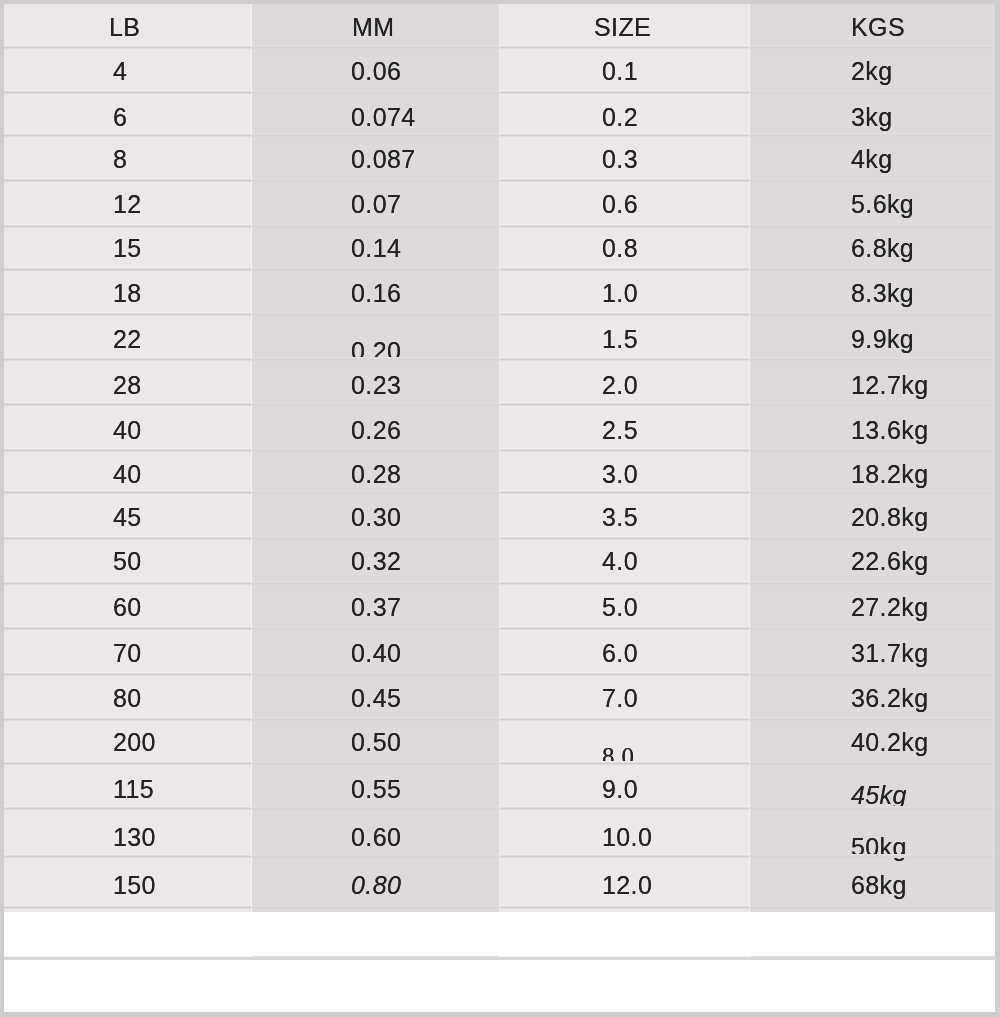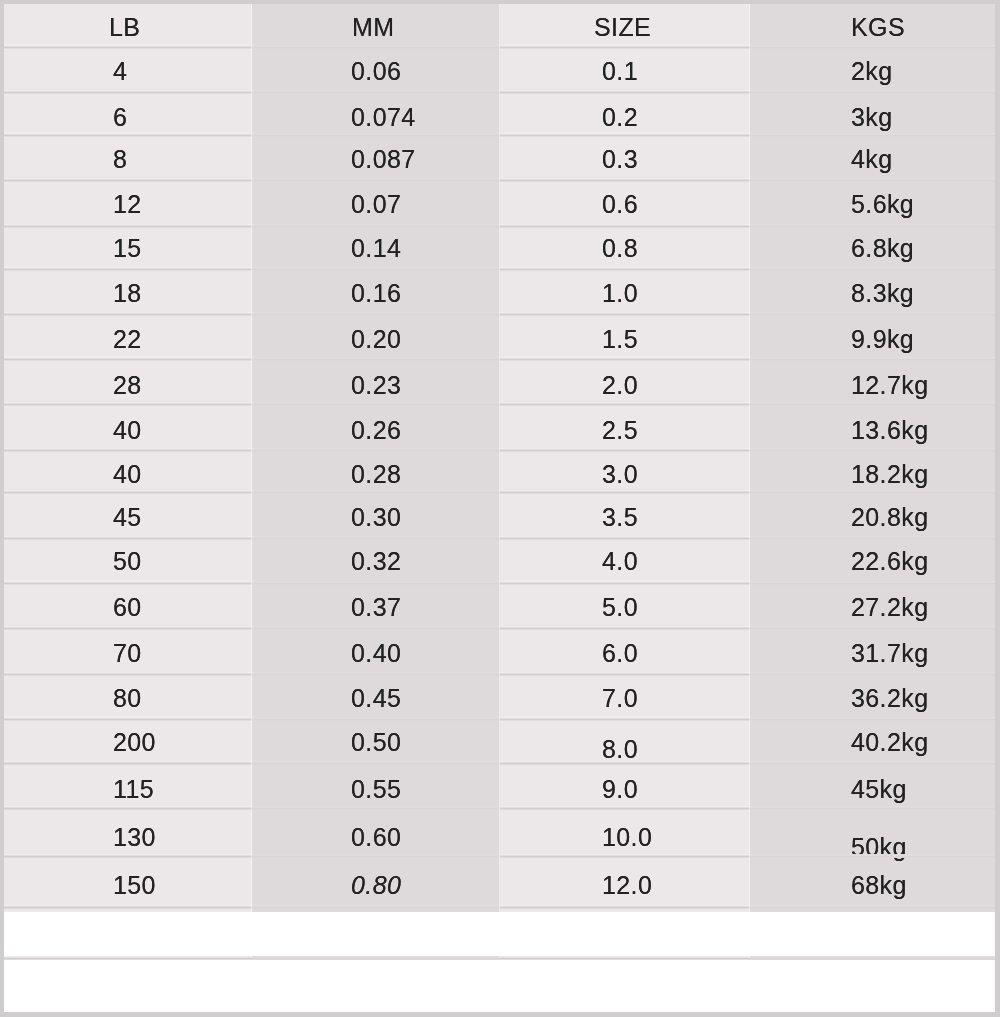--- a/index.html
+++ b/index.html
@@ -149,21 +149,21 @@
           <td class="kgs c3"><span style="top: 3px;">6.8kg</span></td>
         </tr>
         <tr style="height: 45px;">
           <td class="light c0"><span style="top: 3px;">18</span></td>
           <td class="dark c1"><span style="top: 3px;">0.16</span></td>
           <td class="light c2"><span style="top: 3px;">1.0</span></td>
           <td class="kgs c3"><span style="top: 3px;">8.3kg</span></td>
         </tr>
         <tr style="height: 45px;">
           <td class="light c0"><span style="top: 4px;">22</span></td>
-          <td class="dark c1"><span style="top: 4px;">0.20</span></td>
+          <td class="dark c1"><span style="top: 16px;">0.20</span></td>
           <td class="light c2"><span style="top: 4px;">1.5</span></td>
           <td class="kgs c3"><span style="top: 4px;">9.9kg</span></td>
         </tr>
         <tr style="height: 46px;">
           <td class="light c0"><span style="top: 4px;">28</span></td>
           <td class="dark c1"><span style="top: 4px;">0.23</span></td>
           <td class="light c2"><span style="top: 4px;">2.0</span></td>
           <td class="kgs c3"><span style="top: 4px;">12.7kg</span></td>
         </tr>
         <tr style="height: 42px;">
@@ -204,28 +204,28 @@
         </tr>
         <tr style="height: 44px;">
           <td class="light c0"><span style="top: 3px;">80</span></td>
           <td class="dark c1"><span style="top: 3px;">0.45</span></td>
           <td class="light c2"><span style="top: 3px;">7.0</span></td>
           <td class="kgs c3"><span style="top: 3px;">36.2kg</span></td>
         </tr>
         <tr style="height: 45px;">
           <td class="light c0"><span style="top: 3px;">200</span></td>
           <td class="dark c1"><span style="top: 3px;">0.50</span></td>
-          <td class="light c2"><span style="top: 10px;">8.0</span></td>
+          <td class="light c2"><span style="top: 17px; font-family: Liberation Serif, serif;">8.0</span></td>
           <td class="kgs c3"><span style="top: 3px;">40.2kg</span></td>
         </tr>
         <tr style="height: 48px;">
           <td class="light c0"><span style="top: 3px;">115</span></td>
           <td class="dark c1"><span style="top: 3px;">0.55</span></td>
           <td class="light c2"><span style="top: 3px;">9.0</span></td>
-          <td class="kgs c3"><span style="top: 3px;">45kg</span></td>
+          <td class="kgs c3"><span style="top: 9px; font-style: italic;">45kg</span></td>
         </tr>
         <tr style="height: 51px;">
           <td class="light c0"><span style="top: 2px;">130</span></td>
           <td class="dark c1"><span style="top: 2px;">0.60</span></td>
           <td class="light c2"><span style="top: 2px;">10.0</span></td>
           <td class="kgs c3"><span style="top: 12px;">50kg</span></td>
         </tr>
         <tr style="height: 51px;">
           <td class="light c0"><span style="top: -1px;">150</span></td>
           <td class="dark c1"><span style="top: -1px; font-style: italic;">0.80</span></td>

